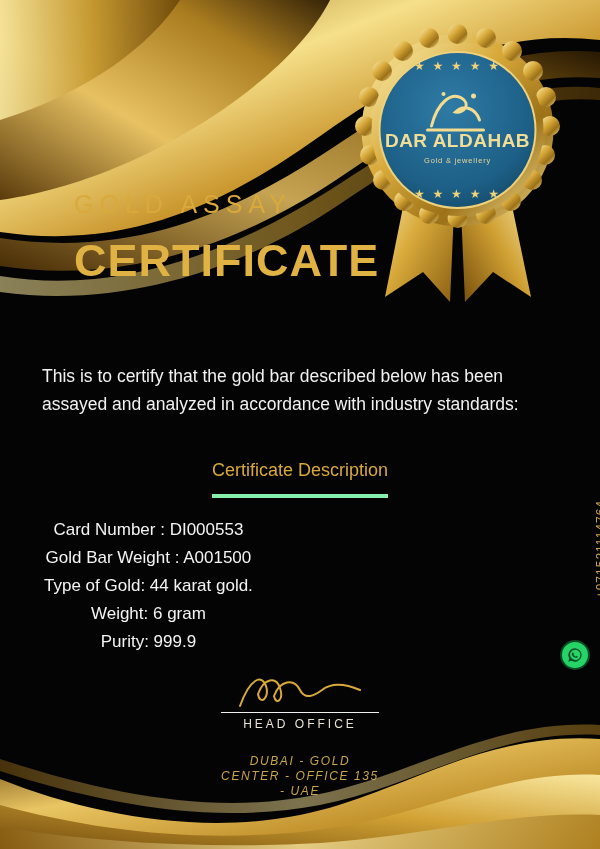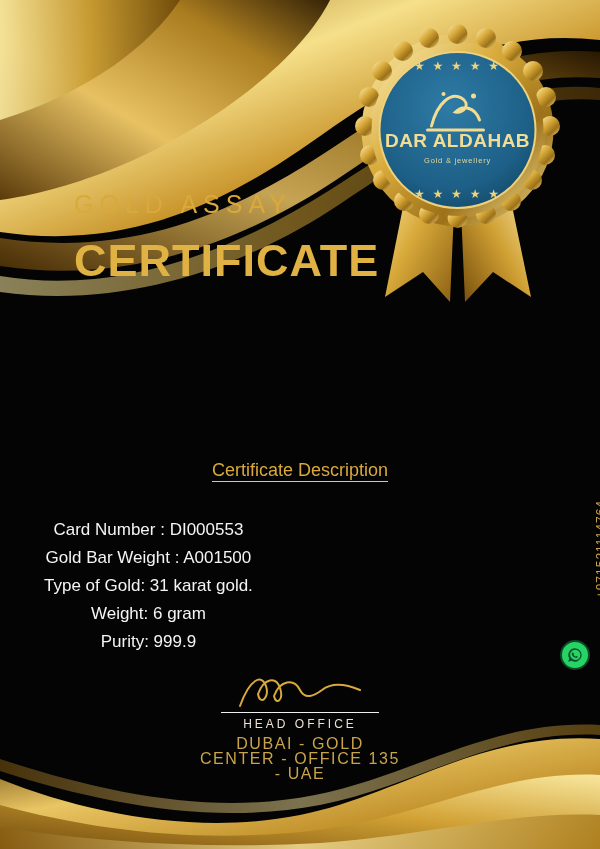--- a/index.html
+++ b/index.html
@@ -72,22 +72,22 @@
   .desc-title {
     position: absolute;
     top: 460px;
     left: 0;
     width: 600px;
     text-align: center;
   }
   .desc-title span {
     font-size: 18px;
     color: #d9a93b;
-    border-bottom: 1px solid #86efac;
-    padding-bottom: 1px;
+    border-bottom: 4px solid #86efac;
+    padding-bottom: 14px;
   }
   .fields {
     position: absolute;
     left: 44px;
     top: 516px;
     font-size: 17px;
     line-height: 28px;
     color: #f4f4f4;
     text-align: center;
   }
@@ -109,26 +109,27 @@
     height: 1px;
     background: #efefef;
     margin: 0 auto 4px auto;
   }
   .head-office {
     font-size: 12px;
     letter-spacing: 3px;
     color: #e9e3d2;
   }
   .addr {
-    font-size: 16px;
+    font-size: 12px;
     letter-spacing: 1.6px;
     color: #c9a martin;
     color: #c9a44a;
     line-height: 15px;
-    margin-top: 5px;
+    margin-top: 23px;
+    font-style: italic;
   }
 
   
   .phone {
     position: absolute;
     right: 6px;
     top: 500px;
     transform: rotate(-90deg);
     transform-origin: right top;
     font-size: 12px;
@@ -269,29 +270,30 @@
       <text x="102.5" y="125" text-anchor="middle" font-family="Liberation Sans, sans-serif" font-size="19" font-weight="bold" fill="#f2dd95" letter-spacing="0.5">DAR ALDAHAB</text>
       <text x="102.5" y="141" text-anchor="middle" font-family="Liberation Sans, sans-serif" font-size="7.5" fill="#e8d79a" letter-spacing="0.8">Gold &amp; jewellery</text>
     </svg>
   </div>
 
   <div class="heading">
     <div class="line1">GOLD ASSAY</div>
     <div class="line2">CERTIFICATE</div>
   </div>
 
+  <div class="body-text">This is to certify that the gold bar described below has been assayed and analyzed in accordance with industry standards:</div>
 
   <div class="desc-title">
     <span>Certificate Description</span>
   </div>
 
   <div class="fields">
     <div>Card Number : DI000553</div>
     <div>Gold Bar Weight : A001500</div>
-    <div>Type of Gold: 31 karat gold.</div>
+    <div>Type of Gold: 44 karat gold.</div>
     <div>Weight: 6 gram</div>
     <div>Purity: 999.9</div>
   </div>
 
   <div class="sign-block">
     <div class="signature">
       <svg width="180" height="40" viewBox="0 0 180 40">
         <path d="M30,34 C40,6 52,2 56,14 C60,26 50,34 48,22 C54,6 66,4 70,16 C74,28 66,34 64,24 C70,8 84,6 90,18 C95,28 104,24 112,18 C122,10 136,12 150,18" fill="none" stroke="#d9a93b" stroke-width="2" stroke-linecap="round"></path>
       </svg>
     </div>

